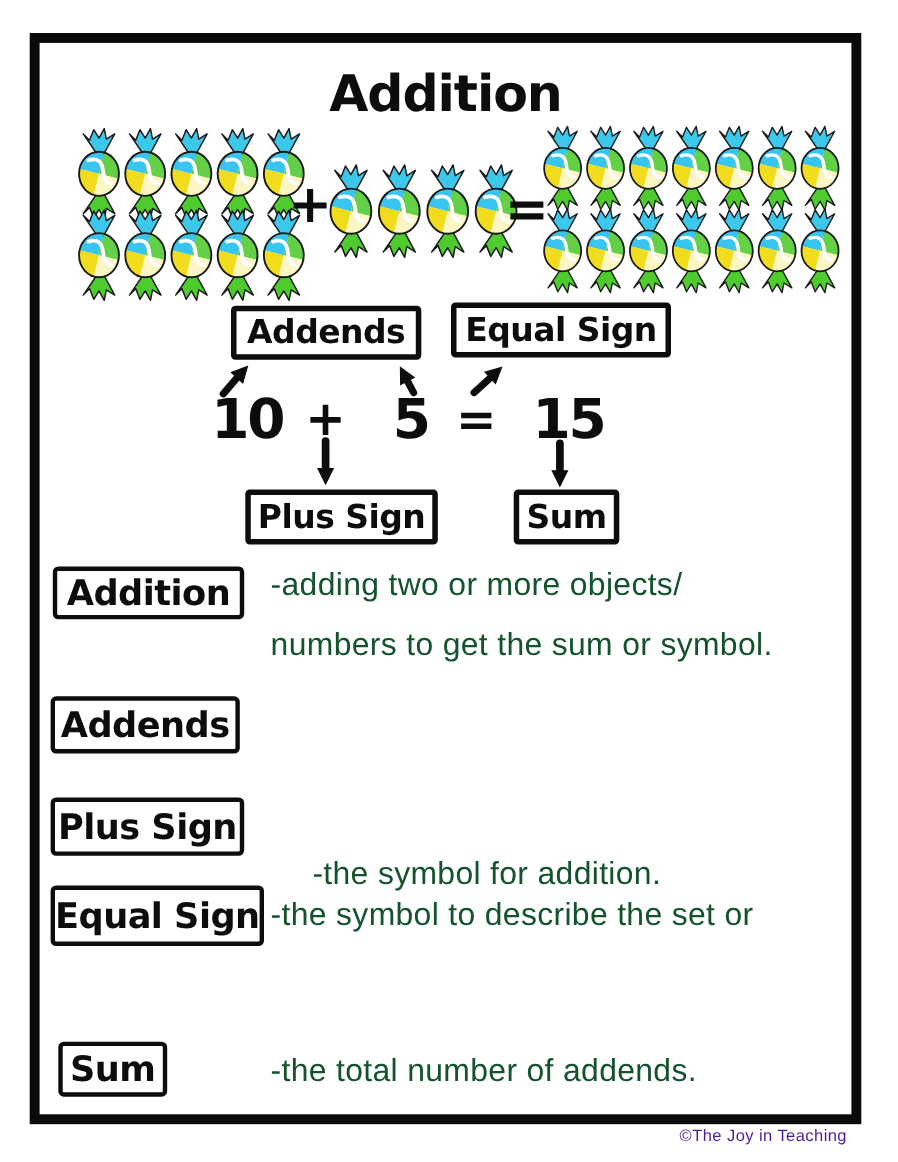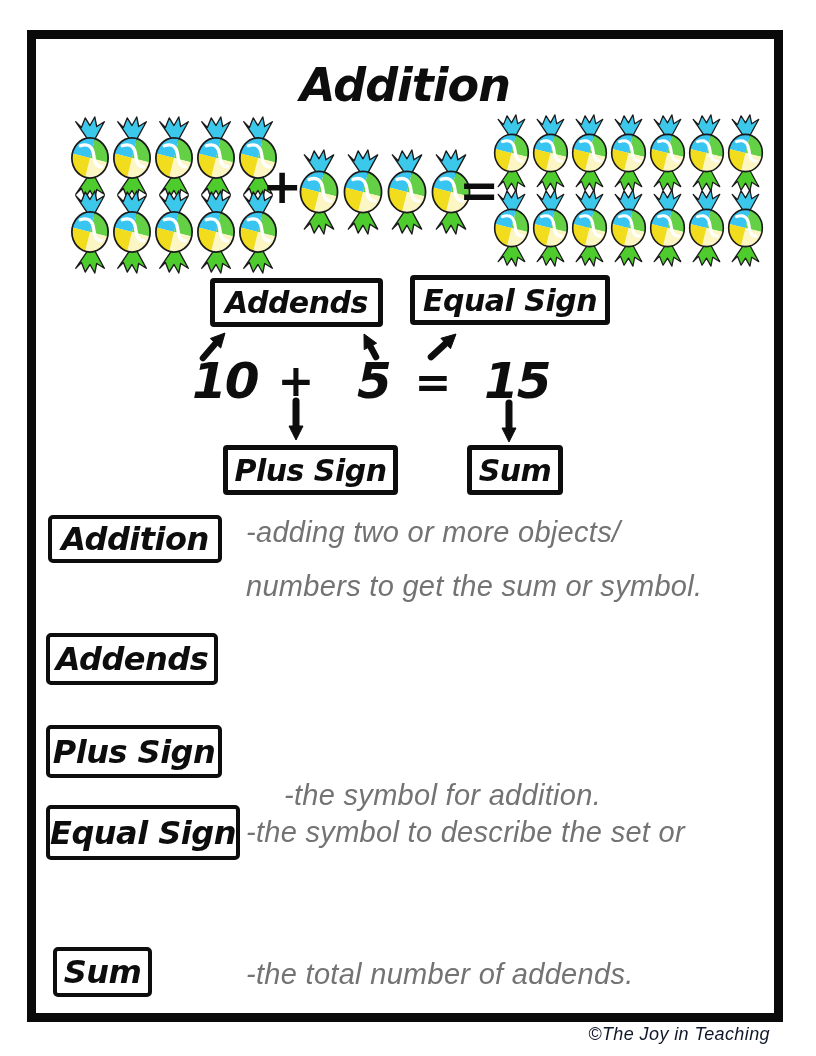--- a/index.html
+++ b/index.html
@@ -1,18 +1,18 @@
 <!DOCTYPE html>
 <html><head>
 <meta charset="utf-8">
 <style>
   html,body{margin:0;padding:0;background:#ffffff;}
   .page{
     position:relative;width:816px;height:1056px;background:#ffffff;overflow:hidden;
-    font-family:"Liberation Sans",sans-serif;color:#111;font-style:italic;
+    font-family:"Liberation Sans",sans-serif;color:#111;
   }
   .frame{
     position:absolute;left:27px;top:30px;width:738px;height:974px;
     border:9px solid #0a0a0a;background:transparent;
   }
   .title{
     position:absolute;left:27px;top:58px;width:756px;text-align:center;
     font-family:"DejaVu Sans",sans-serif;font-weight:800;font-size:46px;
     letter-spacing:-1px;color:#0d0d0d;
   }
@@ -59,30 +59,30 @@
     font-family:"DejaVu Sans",sans-serif;font-weight:800;font-size:32px;letter-spacing:-0.5px;color:#0d0d0d;
   }
   .tb-1{left:48px;top:515px;width:166px;height:40px;}
   .tb-2{left:46px;top:633px;width:164px;height:44px;}
   .tb-3{left:46px;top:725px;width:168px;height:45px;}
   .tb-4{left:46px;top:805px;width:186px;height:47px;}
   .tb-5{left:53px;top:947px;width:91px;height:42px;}
   .def-line{
     position:absolute;left:246px;
     font-family:"Liberation Sans",sans-serif;font-weight:400;font-size:29px;
-    letter-spacing:0.3px;color:#737373;white-space:nowrap;
+    letter-spacing:0.3px;color:#14532d;white-space:nowrap;
   }
   .dl-1a{top:516px;} .dl-1b{top:570px;}
   .dl-2a{top:650px;}
   .dl-3a{top:779px;margin-left:38px;}
   .dl-4a{top:816px;} .dl-4b{top:862px;}
   .dl-5a{top:958px;}
   .copyright{
     position:absolute;right:46px;top:1024px;
-    font-family:"Liberation Sans",sans-serif;font-size:18px;color:#0f172a;letter-spacing:0.4px;
+    font-family:"Liberation Sans",sans-serif;font-size:15px;color:#4c1d95;letter-spacing:0.4px;
   }
 </style>
 </head>
 <body>
 
 <div class="page">
   <div class="frame"></div>
 
   <div class="title">Addition</div>
 

